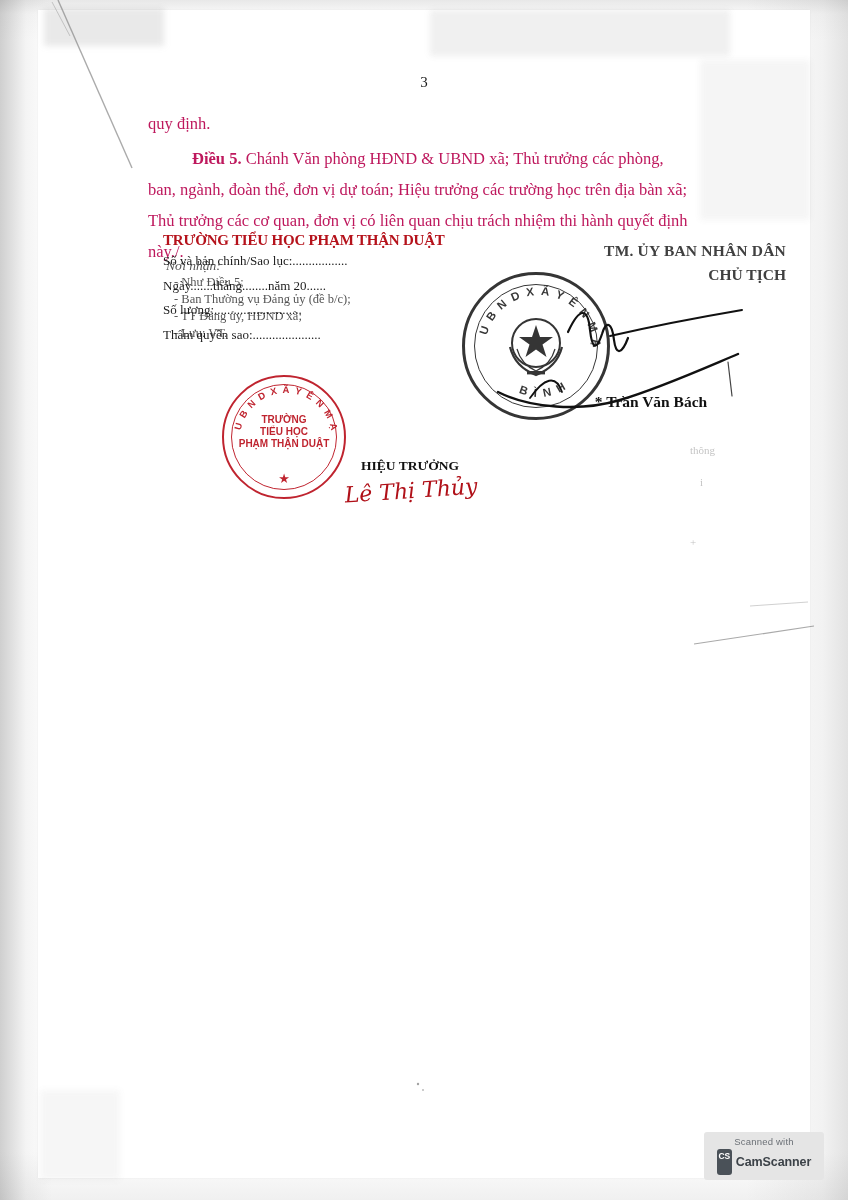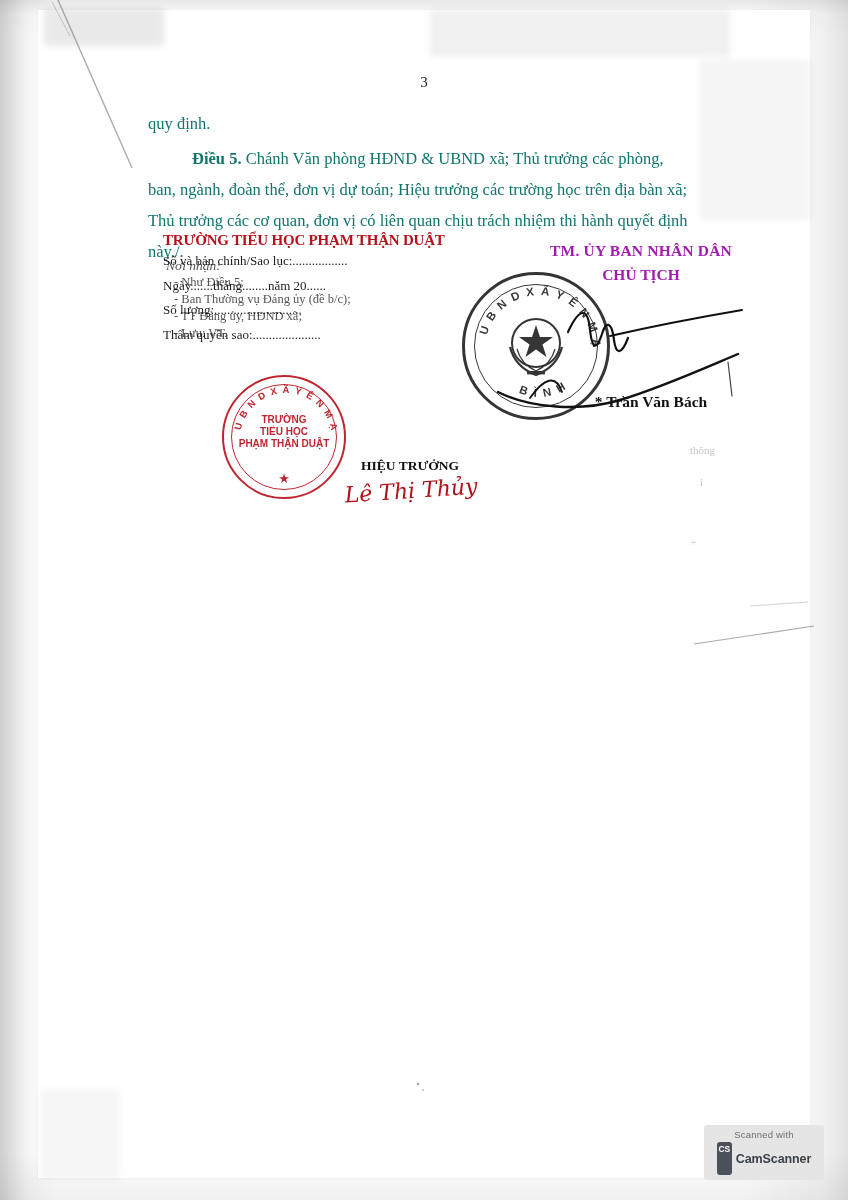--- a/index.html
+++ b/index.html
@@ -58,40 +58,40 @@
     top: 74px; left: 0; right: 0;
     text-align: center;
     font-size: 15px;
     color: #1b1b1b;
   }
   .doc-body {
     position: absolute;
     left: 148px;
     top: 108px;
     width: 590px;
-    color: #0f766e;
+    color: #be185d;
   }
   .doc-body p {
     margin: 0 0 0 0;
     font-size: 16.5px;
     line-height: 31px;
     text-align: justify;
   }
   .line-1 { margin-bottom: 4px !important; }
   .indent { text-indent: 44px; }
   .b { font-weight: bold; }
 
   
   .sign-right {
     position: absolute;
     left: 496px;
     top: 242px;
     width: 290px;
-    text-align: center;
-    color: #a21caf;
+    text-align: right;
+    color: #404040;
   }
   .sign-right .l1 {
     font-size: 15.5px;
     font-weight: bold;
     letter-spacing: 0.2px;
   }
   .sign-right .l2 {
     font-size: 15.5px;
     font-weight: bold;
     margin-top: 6px;
@@ -265,21 +265,21 @@
     letter-spacing: 0.2px;
     margin-bottom: 2px;
   }
   .cs-row {
     display: flex;
     align-items: center;
     justify-content: center;
     gap: 4px;
   }
   .cs-logo {
-    width: 15px; height: 33px;
+    width: 15px; height: 26px;
     border-radius: 3px;
     background: #4a5158;
     color: #ffffff;
     font-family: "Liberation Sans", sans-serif;
     font-size: 8.5px;
     font-weight: bold;
     line-height: 15px;
     text-align: center;
   }
   .cs-name {

